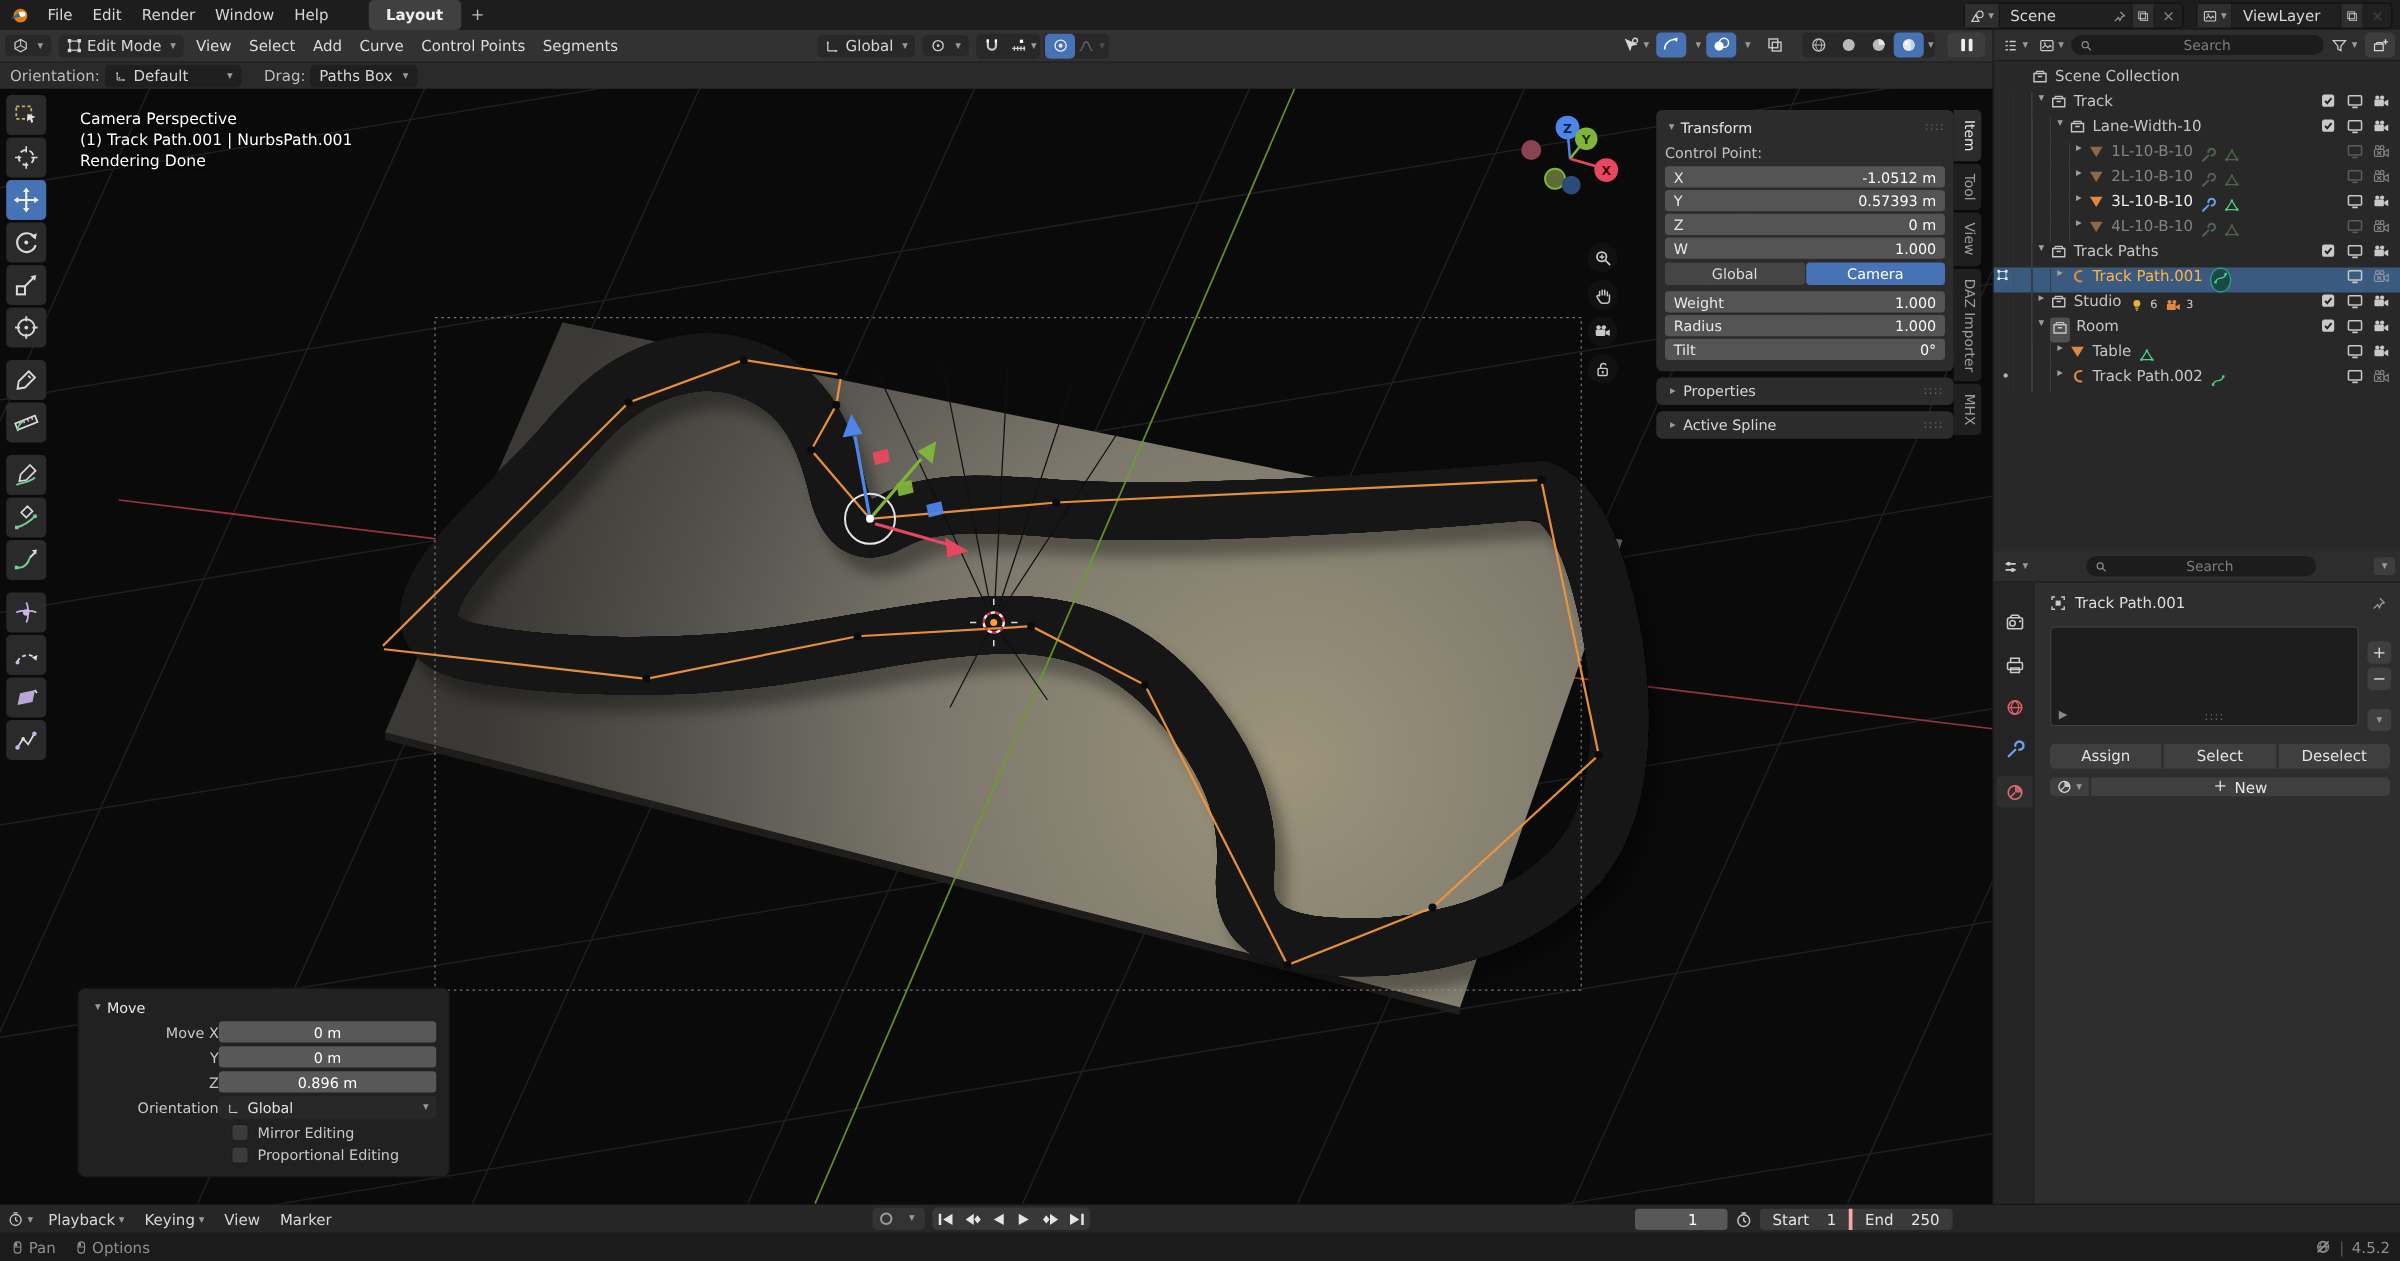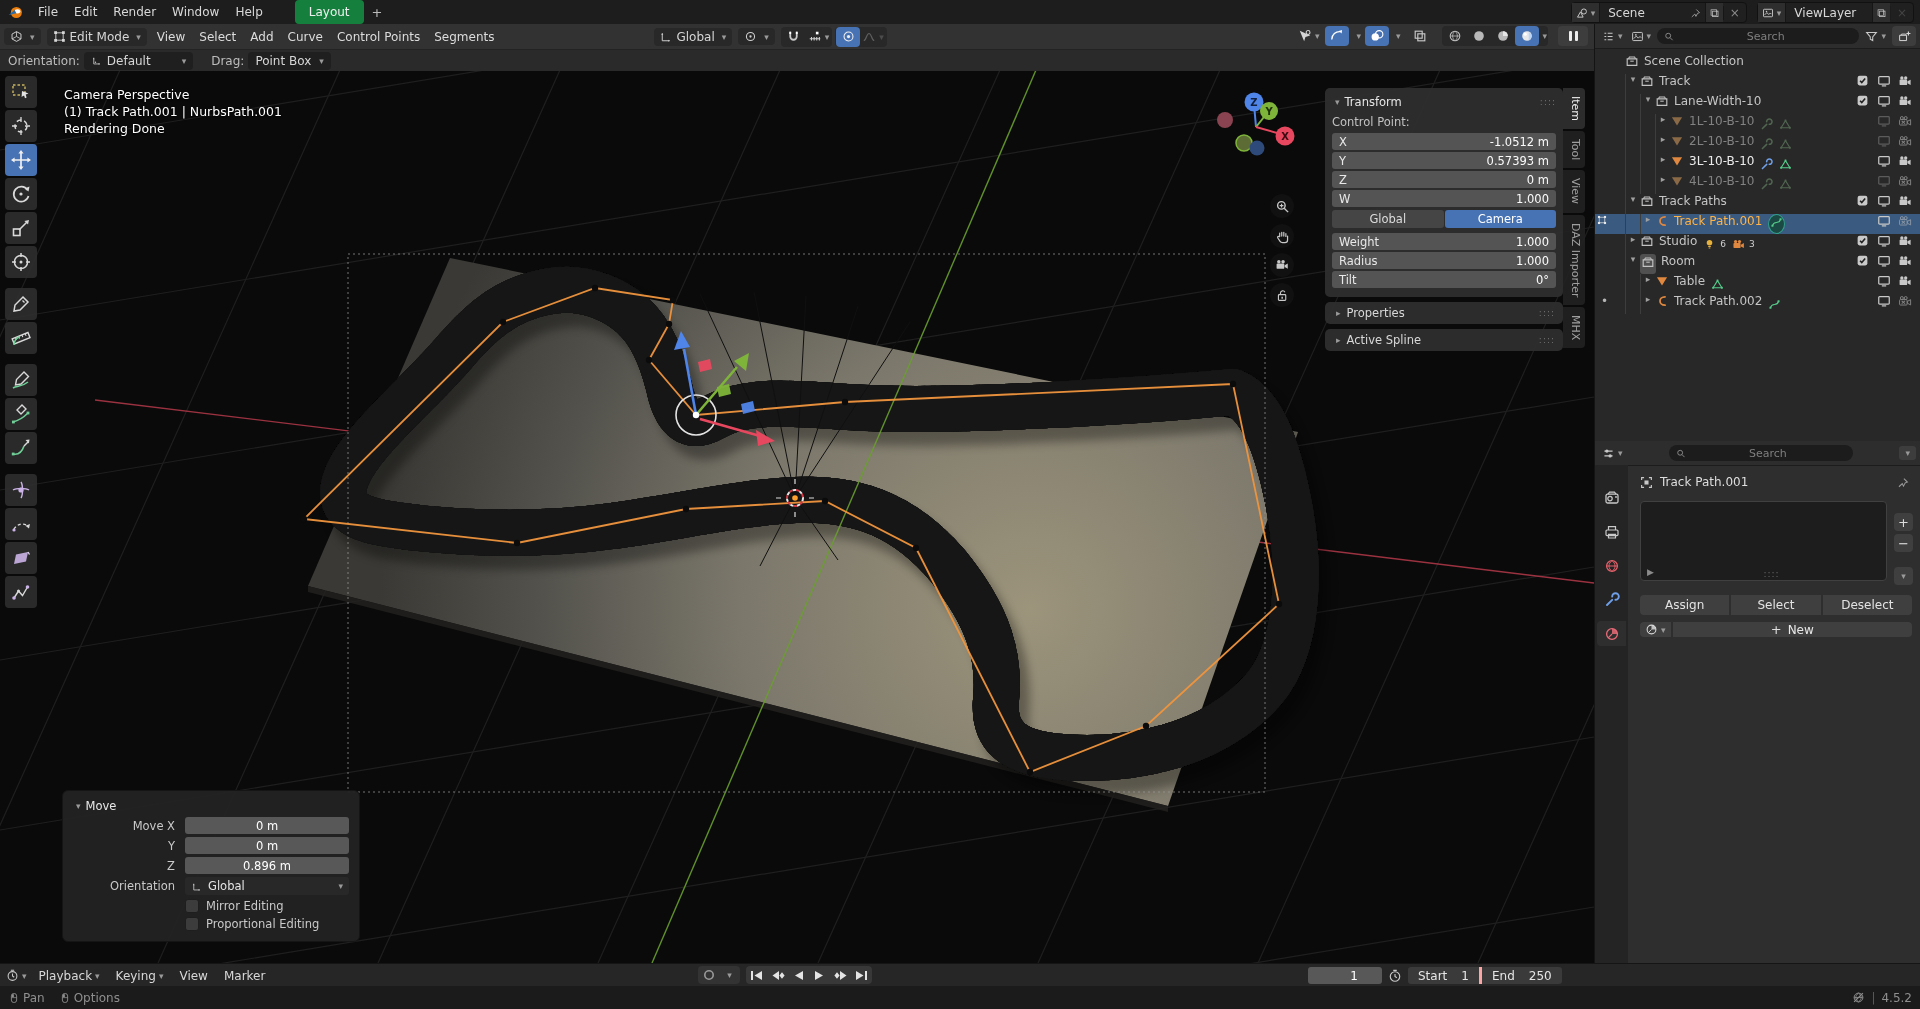--- a/index.html
+++ b/index.html
@@ -8,21 +8,21 @@
        -webkit-font-smoothing:antialiased;}
   svg.ic{display:inline-block;vertical-align:middle;}
   .chev{font-size:9px;color:#9a9a9a;margin-left:3px;}
   .dim{opacity:.32;} .dim2{opacity:.62;}
 
   
   #topbar{position:absolute;left:0;top:0;width:1920px;height:24px;background:#1d1d1d;display:flex;align-items:center;}
   #topbar .logo{width:30px;text-align:center;}
   .tb-menu{padding:3px 8px;color:#d8d8d8;cursor:default;border-radius:3px;}
   #ws-tabs{display:flex;align-items:center;margin-left:24px;}
-  .ws-tab{background:#15803d;color:#efefef;padding:5px 14px;border-radius:4px;}
+  .ws-tab{background:#404040;color:#efefef;padding:5px 14px;border-radius:4px;font-weight:bold;}
   .ws-add{color:#bbb;padding:2px 8px;font-size:13px;}
   #topbar-right{position:absolute;right:6px;top:2px;display:flex;gap:10px;}
   .idwidget{display:flex;align-items:center;background:#202020;border:1px solid #111;border-radius:4px;height:19px;}
   .idwidget .ib{background:#2e2e2e;height:100%;display:flex;align-items:center;padding:0 4px;border-right:1px solid #161616;}
   .idwidget .name{padding:0 8px;color:#d8d8d8;min-width:70px;}
   .idwidget .xb{padding:0 6px;color:#8b8b8b;border-left:1px solid #161616;}
 
   
   #viewport{position:absolute;left:0;top:24px;width:1594px;height:939px;background:#070707;}
   #vp-header{position:absolute;left:0;top:0;width:100%;height:25px;background:#323232;display:flex;align-items:center;z-index:6;border-bottom:1px solid #232323;}
@@ -65,21 +65,21 @@
   .seg div.on{background:#4772b3;color:#fff;}
   .np-collapsed{background:#2e2e2ef2;border-radius:5px;margin-bottom:5px;padding:4px 8px;display:flex;align-items:center;gap:6px;color:#d8d8d8;}
   #npanel-tabs{position:absolute;left:1563px;top:64px;width:22px;z-index:5;display:flex;flex-direction:column;gap:2px;}
   .np-tab{writing-mode:vertical-rl;background:#222222e0;color:#9f9f9f;border-radius:0 4px 4px 0;padding:8px 3px;font-size:11px;text-align:center;}
   .np-tab.on{background:#2e2e2ef2;color:#ececec;}
 
   
   #op-panel{position:absolute;left:62px;top:766px;width:276px;z-index:5;background:#232323f0;border:1px solid #151515;border-radius:6px;padding:6px 10px 10px;font-size:11.5px;}
   #op-panel .np-head{color:#e8e8e8;}
   .op-row{display:flex;align-items:center;margin-bottom:3px;}
-  .op-row .olbl{width:102px;text-align:right;padding-right:10px;color:#c9c9c9;}
+  .op-row .olbl{width:102px;text-align:right;padding-right:0;color:#c9c9c9;}
   .op-row .obox{flex:1;background:#585858;border-radius:3px;height:17px;display:flex;align-items:center;justify-content:center;color:#fff;}
   .op-row .oddd{flex:1;background:#282828;border-radius:3px;height:18px;display:flex;align-items:center;padding:0 6px;gap:6px;color:#e3e3e3;}
   .op-check{display:flex;align-items:center;margin:4px 0 0 112px;gap:7px;color:#c9c9c9;}
   .cb{width:12px;height:12px;background:#3c3c3c;border:1px solid #1e1e1e;border-radius:3px;}
 
   
   #right-col{position:absolute;left:1594px;top:24px;width:326px;height:939px;background:#282828;border-left:1px solid #141414;}
   #outliner{position:absolute;left:0;top:0;width:326px;height:417px;background:#282828;}
   .ed-header{height:24px;background:#2d2d2d;border-bottom:1px solid #1c1c1c;display:flex;align-items:center;padding:0 5px;gap:4px;}
   .searchbox{display:flex;align-items:center;background:#1c1c1c;border-radius:9px;height:16px;padding:0 7px;gap:5px;flex:1;}
@@ -524,21 +524,21 @@
         <svg class="ic" width="11" height="11" viewBox="0 0 16 16">
             <path d="M4 13V4m0 9h9" stroke="#c9c9c9" stroke-width="1.2" fill="none"></path>
             <path d="M4 4 2.8 6h2.4zM13 13l-2-1.2v2.4z" fill="#c9c9c9"></path>
             <circle cx="6.5" cy="10.5" r="1" fill="#c9c9c9"></circle>
           </svg>
         <span>Default</span>
         <span class="chev" style="margin-left:26px;">▾</span>
       </span>
       <span class="ts-label" style="margin-left:14px;">Drag:</span>
       <span class="ts-dd">
-        <span>Point Box</span>
+        <span>Paths Box</span>
         <span class="chev">▾</span>
       </span>
     </div>
 
     <svg id="scene" width="1594" height="893" viewBox="0 70 1594 893">
       <defs>
         <radialGradient id="g-plane" gradientUnits="userSpaceOnUse" cx="1030" cy="610" r="650">
           <stop offset="0" stop-color="#9c947b"></stop>
             <stop offset=".45" stop-color="#7b776b"></stop>
           <stop offset=".75" stop-color="#53524c"></stop>

